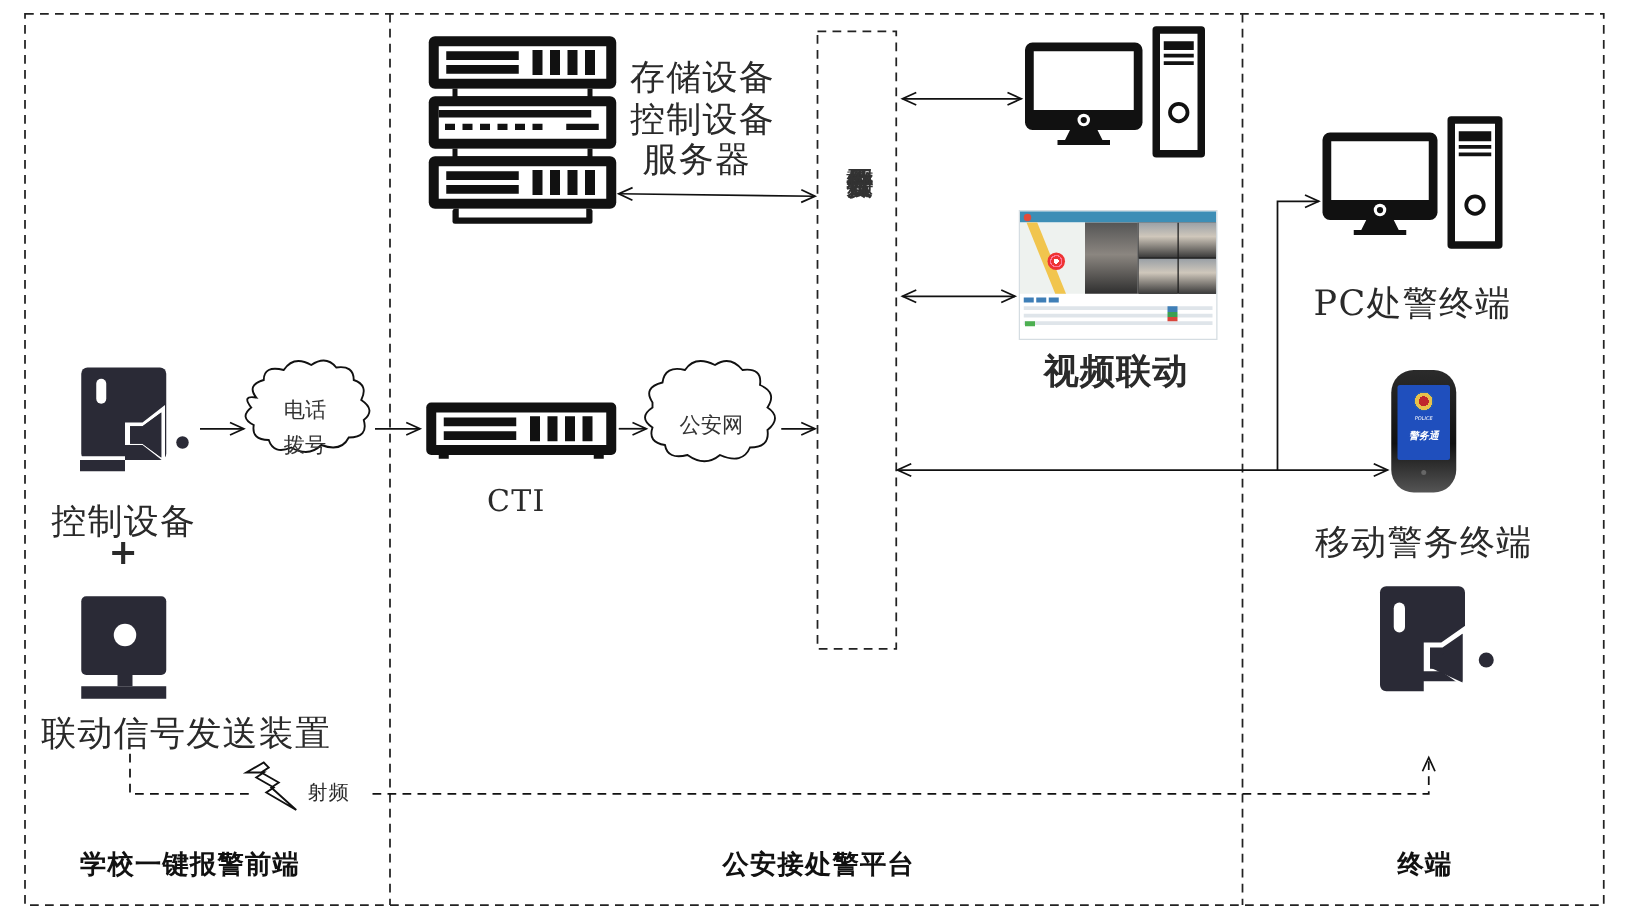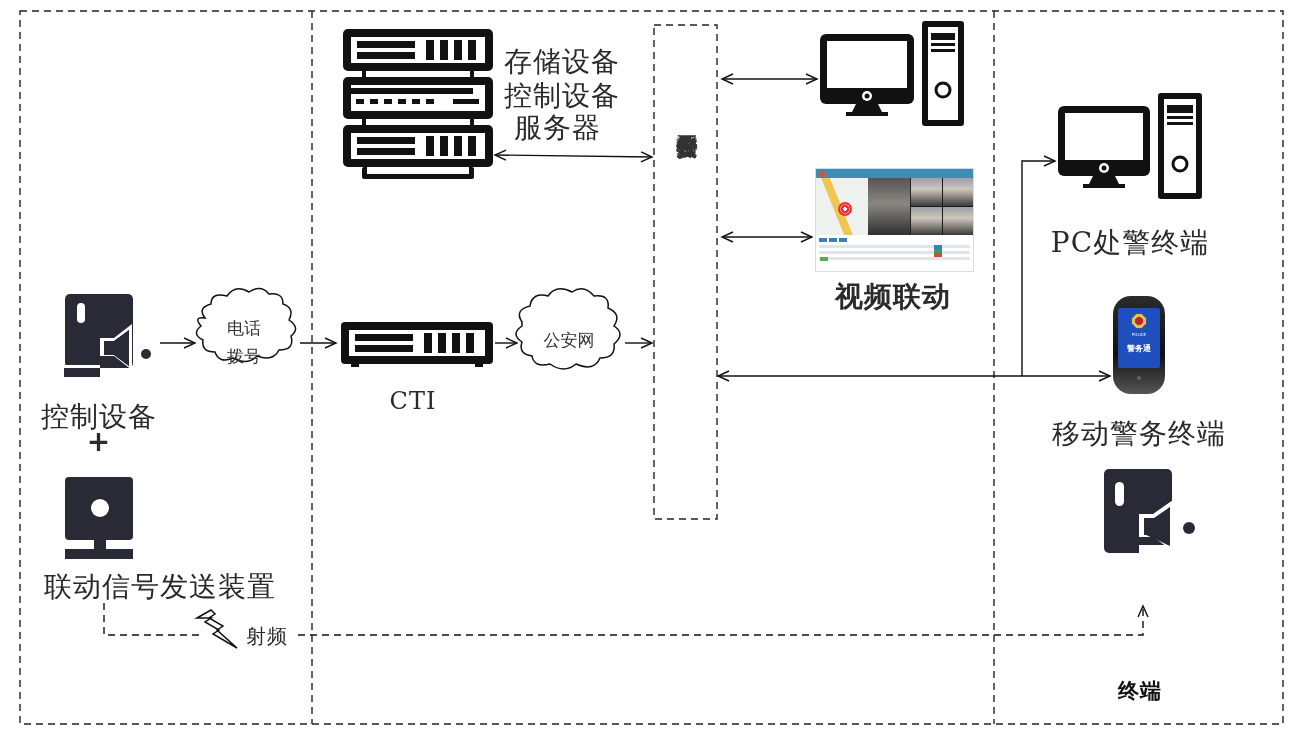--- a/index.html
+++ b/index.html
@@ -27,21 +27,21 @@
   .vs-cell { background: linear-gradient(180deg,#9aa0a6 0%,#cfc7bb 40%,#3a3a3a 100%); }
   .vs-bottom { padding: 3px; }
   .vs-row { height: 3px; background: #dfe5ea; margin-bottom: 3px; }
   .vs-btns { display: flex; gap: 2px; margin-bottom: 3px; }
   .vs-btn { width: 8px; height: 4px; background: #3f7fb7; }
   .vs-green { position: absolute; left: 4px; bottom: 10px; width: 8px; height: 4px; background: #4caf50; }
   .vs-blue { position: absolute; left: 118px; bottom: 14px; width: 8px; height: 12px; background: linear-gradient(180deg,#3f7fb7 0 40%,#3ca052 40% 70%,#d9463b 70%); }
   .phone { position: absolute; left: 1113px; top: 296px; width: 52px; height: 98px; border-radius: 18px;
            background: linear-gradient(180deg,#2b2b2b 0%,#111 60%,#555 100%); }
   .phone-screen { position: absolute; left: 5px; top: 12px; width: 42px; height: 60px; background: #1f4fbd; border-radius: 2px;
-                  display: flex; flex-direction: column; align-items: center; }
+                  display: flex; flex-direction: column; align-items: center; font-style: italic; }
   .phone-badge { margin-top: 5px; width: 16px; height: 16px; border-radius: 50%; background: radial-gradient(circle,#c0272d 0 4px,#e8c14a 4px 7px,#2a5fb0 7px); }
   .phone-police { font-family: "DejaVu Sans", sans-serif; font-size: 4px; color: #fff; margin-top: 3px; }
   .phone-app { font-family: "DejaVu Sans", sans-serif; font-size: 8px; color: #fff; margin-top: 6px; font-weight: bold; }
   .phone-btn { position: absolute; left: 24px; top: 80px; width: 4px; height: 4px; border-radius: 50%; background: #666; }
 </style>
 </head>
 <body>
 
 <div id="diagram">
 <svg width="1301" height="738" viewBox="0 0 1301 738" xmlns="http://www.w3.org/2000/svg" style="position:absolute;left:0;top:0">
@@ -229,33 +229,35 @@
   <div class="phone-screen">
     <div class="phone-badge"></div>
     <div class="phone-police">POLICE</div>
     <div class="phone-app">警务通</div>
   </div>
   <div class="phone-btn"></div>
 </div>
 
 <div class="lbl center" style="left:99px; top:400px;">控制设备</div>
 <div class="lbl center" style="left:99px; top:425px; font-size:28px; font-weight:bold; font-family:'DejaVu Sans',sans-serif;">+</div>
-<div class="lbl" style="left:33px; top:570px;margin-left:11px;">联动信号发送装置</div>
+<div class="lbl" style="left:33px; top:570px;">联动信号发送装置</div>
 
 <div class="cloud-text" style="left:244px; top:330px;">电话</div>
 <div class="cloud-text" style="left:244px; top:358px;">拨号</div>
 <div class="cloud-text" style="left:569px; top:342px;">公安网</div>
 
 <div class="lbl center" style="left:413px; top:387px; font-size:24px;">CTI</div>
 
 <div class="lbl" style="left:504px; top:45px;">存储设备</div>
 <div class="lbl" style="left:504px; top:79px;">控制设备</div>
 <div class="lbl" style="left:514px; top:111px;">服务器</div>
 
 <div class="vtext">公安接处警平台专用软件</div>
 
 <div class="lbl center" style="left:893px; top:280px;font-weight:bold;">视频联动</div>
 <div class="lbl center" style="left:1130px; top:226px;">PC处警终端</div>
 <div class="lbl center" style="left:1139px; top:417px;">移动警务终端</div>
-<div class="lbl" style="left:246px; top:624px; font-size:20px;">射频</div>
-
+<div class="lbl" style="left:246px; top:624px; font-size:16px;">射频</div>
+
+<div class="zone-title" style="left:152px; top:677px;">学校一键报警前端</div>
+<div class="zone-title" style="left:655px; top:677px;">公安接处警平台</div>
 <div class="zone-title" style="left:1140px; top:677px;">终端</div>
 </div>
 
 </body></html>

